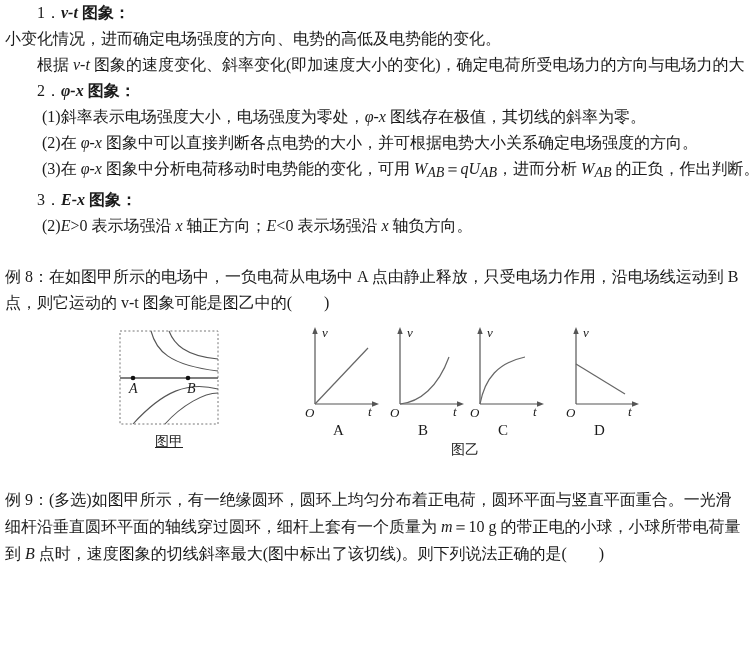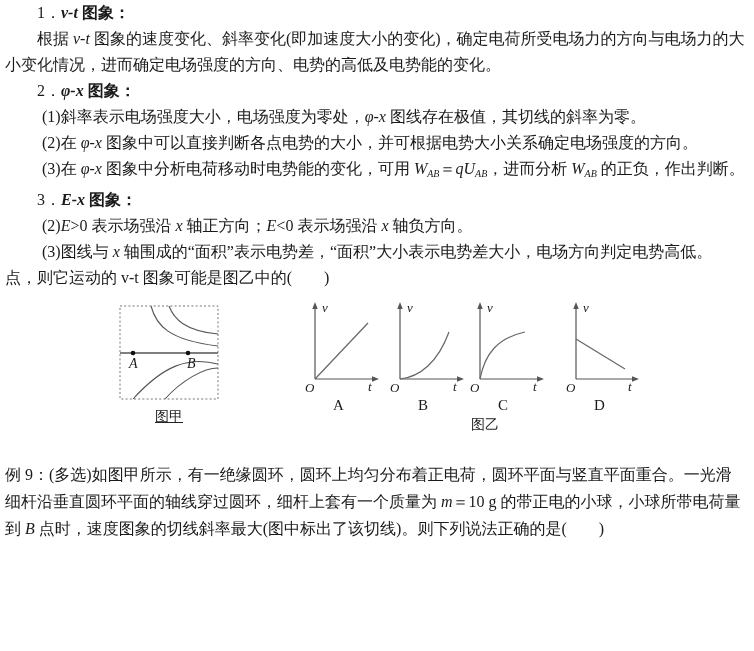--- a/index.html
+++ b/index.html
@@ -13,50 +13,50 @@
   .ind-h{padding-left:37px;}
   .ind-l{padding-left:42px;}
   .ind-0{padding-left:5px;}
   .mt5{}
   .mt7{margin-top:5px;}
   .mt25{margin-top:25px;}
   .mt29{margin-top:29px;}
   .seg-i{font-style:italic;}
   .seg-b{font-weight:700;}
   .seg-bi{font-weight:700;font-style:italic;}
-  .seg-sub{font-style:italic;font-size:10px;vertical-align:-3px;}
+  .seg-sub{font-style:italic;font-size:14px;vertical-align:-3px;}
   .seg-sup{font-size:10.5px;vertical-align:6px;}
   .figure-area{position:relative;height:136px;margin-top:5px;width:754px;}
   .fig-jia{position:absolute;left:118px;top:8px;}
   .cap{position:absolute;font-size:14px;color:#222;text-align:center;}
   .cap-jia{left:118px;top:112px;width:102px;text-decoration:underline;}
-  .cap-yi{left:440px;top:120px;width:90px;}
+  .cap-yi{left:420px;top:120px;width:90px;}
   .graph{position:absolute;top:3px;}
   .g-a{left:303px;} .g-b{left:388px;} .g-c{left:468px;} .g-d{left:563px;}
   svg text{font-family:"Liberation Serif","DejaVu Serif",serif;}
   .axlbl{font-style:italic;font-size:13px;fill:#1a1a1a;}
   .optlbl{font-size:15px;fill:#1a1a1a;}
   .ptlbl{font-style:italic;font-size:14px;fill:#1a1a1a;}
 </style>
 </head>
 <body>
 
 <div class="page">
 
   <div class="line ind-h mt5"><span>1．</span><span class="seg-bi">v-t</span><span> </span><span class="seg-b">图象：</span></div>
+  <div class="line ind-0"><span>小变化情况，进而确定电场强度的方向、电势的高低及电势能的变化。</span></div>
   <div class="line ind-h"><span>根据 </span><span class="seg-i">v-t</span><span> 图象的速度变化、斜率变化(即加速度大小的变化)，确定电荷所受电场力的方向与电场力的大</span></div>
-  <div class="line ind-0"><span>小变化情况，进而确定电场强度的方向、电势的高低及电势能的变化。</span></div>
   <div class="line ind-h"><span>2．</span><span class="seg-bi">φ-x</span><span> </span><span class="seg-b">图象：</span></div>
   <div class="line ind-l"><span>(1)斜率表示电场强度大小，电场强度为零处，</span><span class="seg-i">φ-x</span><span> 图线存在极值，其切线的斜率为零。</span></div>
   <div class="line ind-l"><span>(2)在 </span><span class="seg-i">φ-x</span><span> 图象中可以直接判断各点电势的大小，并可根据电势大小关系确定电场强度的方向。</span></div>
   <div class="line ind-l"><span>(3)在 </span><span class="seg-i">φ-x</span><span> 图象中分析电荷移动时电势能的变化，可用 </span><span class="seg-i">W</span><span class="seg-sub">AB</span><span>＝</span><span class="seg-i">qU</span><span class="seg-sub">AB</span><span>，进而分析 </span><span class="seg-i">W</span><span class="seg-sub">AB</span><span> 的正负，作出判断。</span></div>
   <div class="line ind-h mt7"><span>3．</span><span class="seg-bi">E-x</span><span> </span><span class="seg-b">图象：</span></div>
   <div class="line ind-l"><span>(2)</span><span class="seg-i">E</span><span>&gt;0 表示场强沿 </span><span class="seg-i">x</span><span> 轴正方向；</span><span class="seg-i">E</span><span>&lt;0 表示场强沿 </span><span class="seg-i">x</span><span> 轴负方向。</span></div>
-  <div class="line ind-l"><span>(3)图线与 </span><span class="seg-i">x</span><span> 轴围成的“面积”表示电势差，“面积”大小表示电势差大小，电场方向判定电势高低。</span></div>
 
+  <div class="line ind-0 mt25"><span>例 8：在如图甲所示的电场中，一负电荷从电场中 A 点由静止释放，只受电场力作用，沿电场线运动到 B</span></div>
   <div class="line ind-0"><span>点，则它运动的 v-t 图象可能是图乙中的(　　)</span></div>
 
   <div class="figure-area">
 
     <svg class="fig-jia" width="102" height="98" viewBox="0 0 102 98">
       <rect x="2" y="2" width="98" height="93" fill="none" stroke="#777" stroke-width="1" stroke-dasharray="2 2.2"></rect>
       <path d="M33,2 C38,21 50,36 100,42" fill="none" stroke="#555" stroke-width="1.1"></path>
       <path d="M51,2 C56,15 67,27 100,30" fill="none" stroke="#555" stroke-width="1.1"></path>
       <path d="M15,95 C45,62 70,52 100,60" fill="none" stroke="#555" stroke-width="1.1"></path>
       <path d="M47,95 C64,76 86,64 100,64" fill="none" stroke="#555" stroke-width="1.1"></path>

